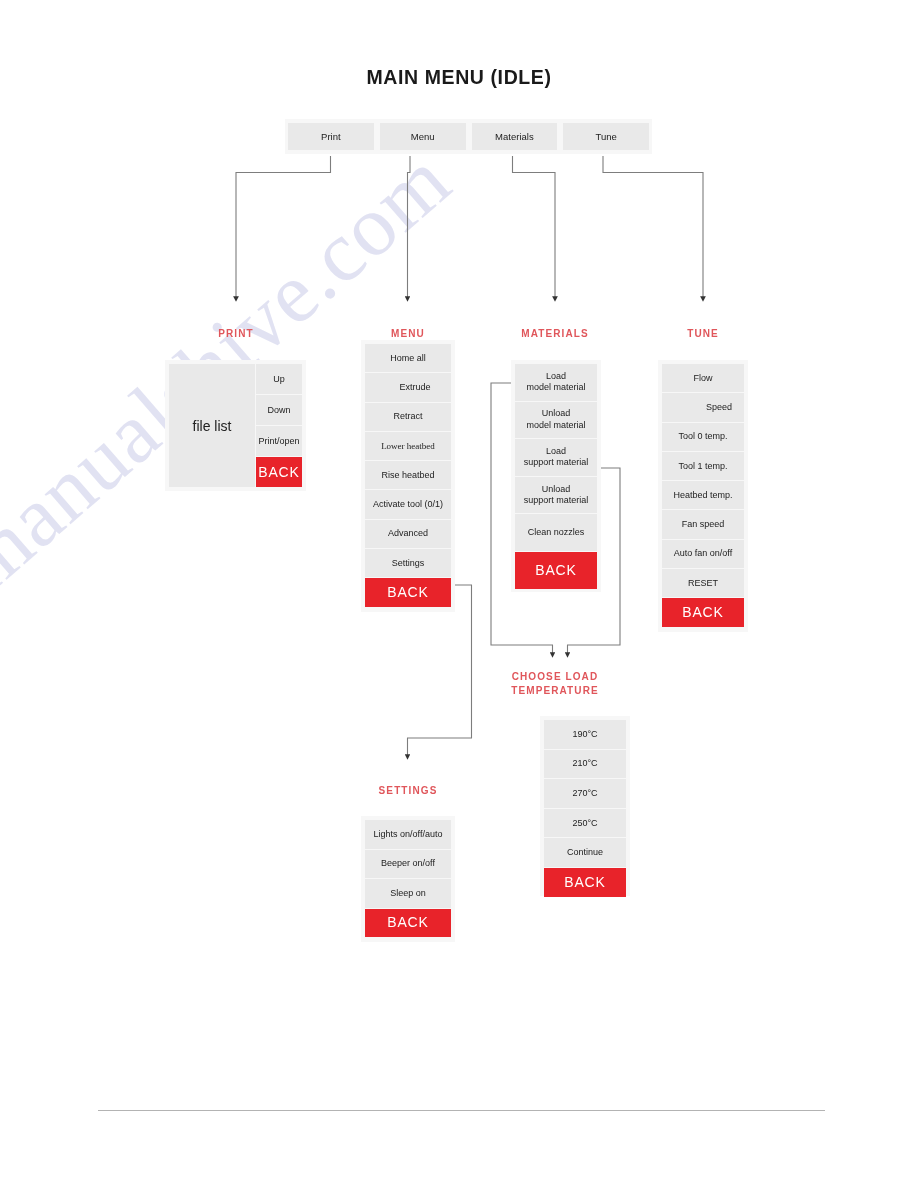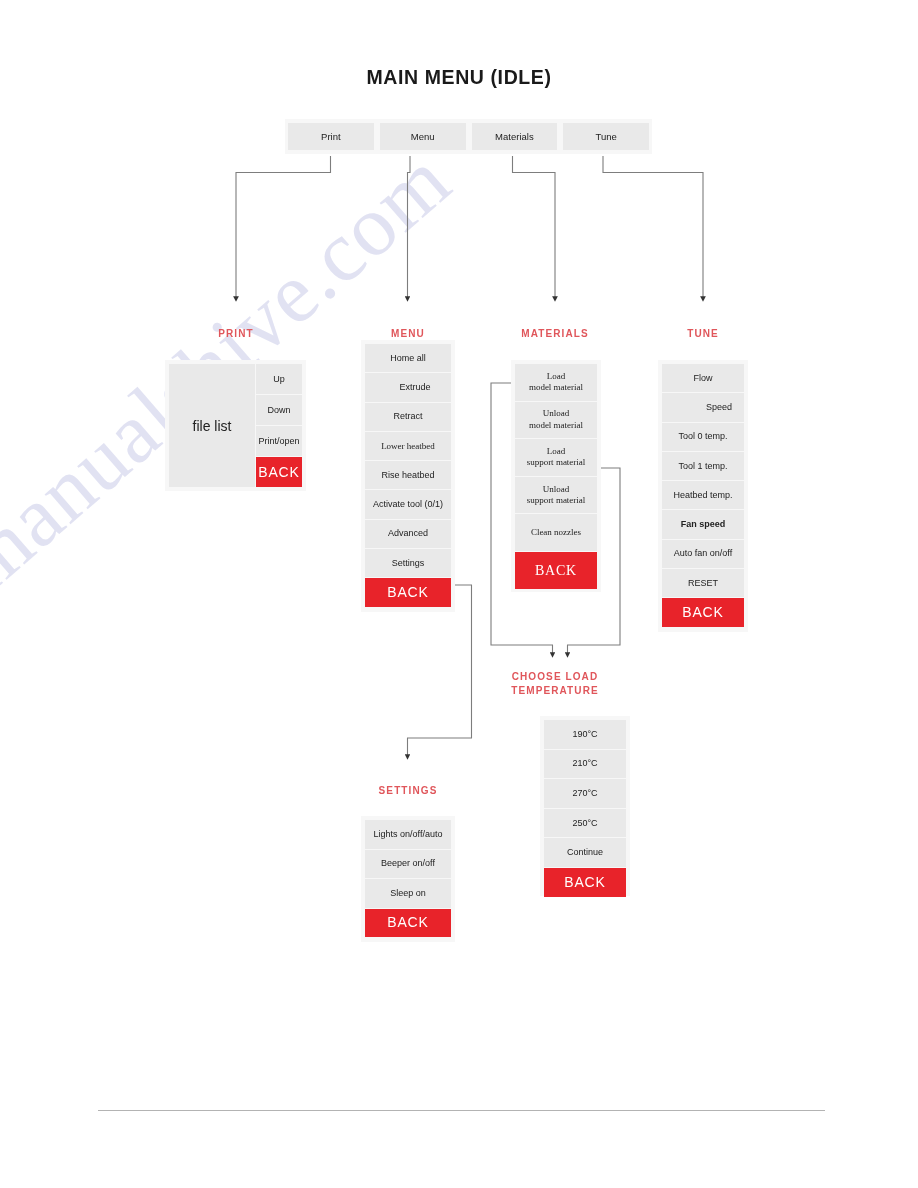--- a/index.html
+++ b/index.html
@@ -124,21 +124,20 @@
     padding: 0 2px;
   }
   .btn.back {
     background: #e8232a;
     color: #ffffff;
     letter-spacing: 0.8px;
     font-size: 14px;
   }
   .btn.two-line {
     line-height: 11.5px;
-    font-family: Liberation Serif, serif;
   }
 
   
   .stack {
     position: absolute;
     padding: 4px;
     box-sizing: border-box;
   }
   .stack .btn { width: 100%; }
 
@@ -306,21 +305,21 @@
         </div>
       </div>
     </div>
 
   <div class="panel stack" id="tune-panel" style="left:658px; top:360px; width:90px; height:272px;">
       <div class="btn" style="height: 28.3px;">Flow</div>
       <div class="btn" style="height: 28.3px; padding-left: 34px;">Speed</div>
       <div class="btn" style="height: 28.3px;">Tool 0 temp.</div>
       <div class="btn" style="height: 28.3px;">Tool 1 temp.</div>
       <div class="btn" style="height: 28.3px;">Heatbed temp.</div>
-      <div class="btn" style="height: 28.3px; font-weight: bold;">Fan speed</div>
+      <div class="btn" style="height: 28.3px;">Fan speed</div>
       <div class="btn" style="height: 28.3px;">Auto fan on/off</div>
       <div class="btn" style="height: 28.3px;">RESET</div>
       <div class="btn back" style="height: 28.3px; margin-bottom: 0px; background: rgb(232, 35, 42);">BACK</div>
     </div>
 
   <div class="panel stack" id="temperature-panel" style="left:540px; top:716px; width:90px; height:180px;">
       <div class="btn" style="height: 28.6px;">190°C</div>
       <div class="btn" style="height: 28.6px;">210°C</div>
       <div class="btn" style="height: 28.6px;">270°C</div>
       <div class="btn" style="height: 28.6px;">250°C</div>

